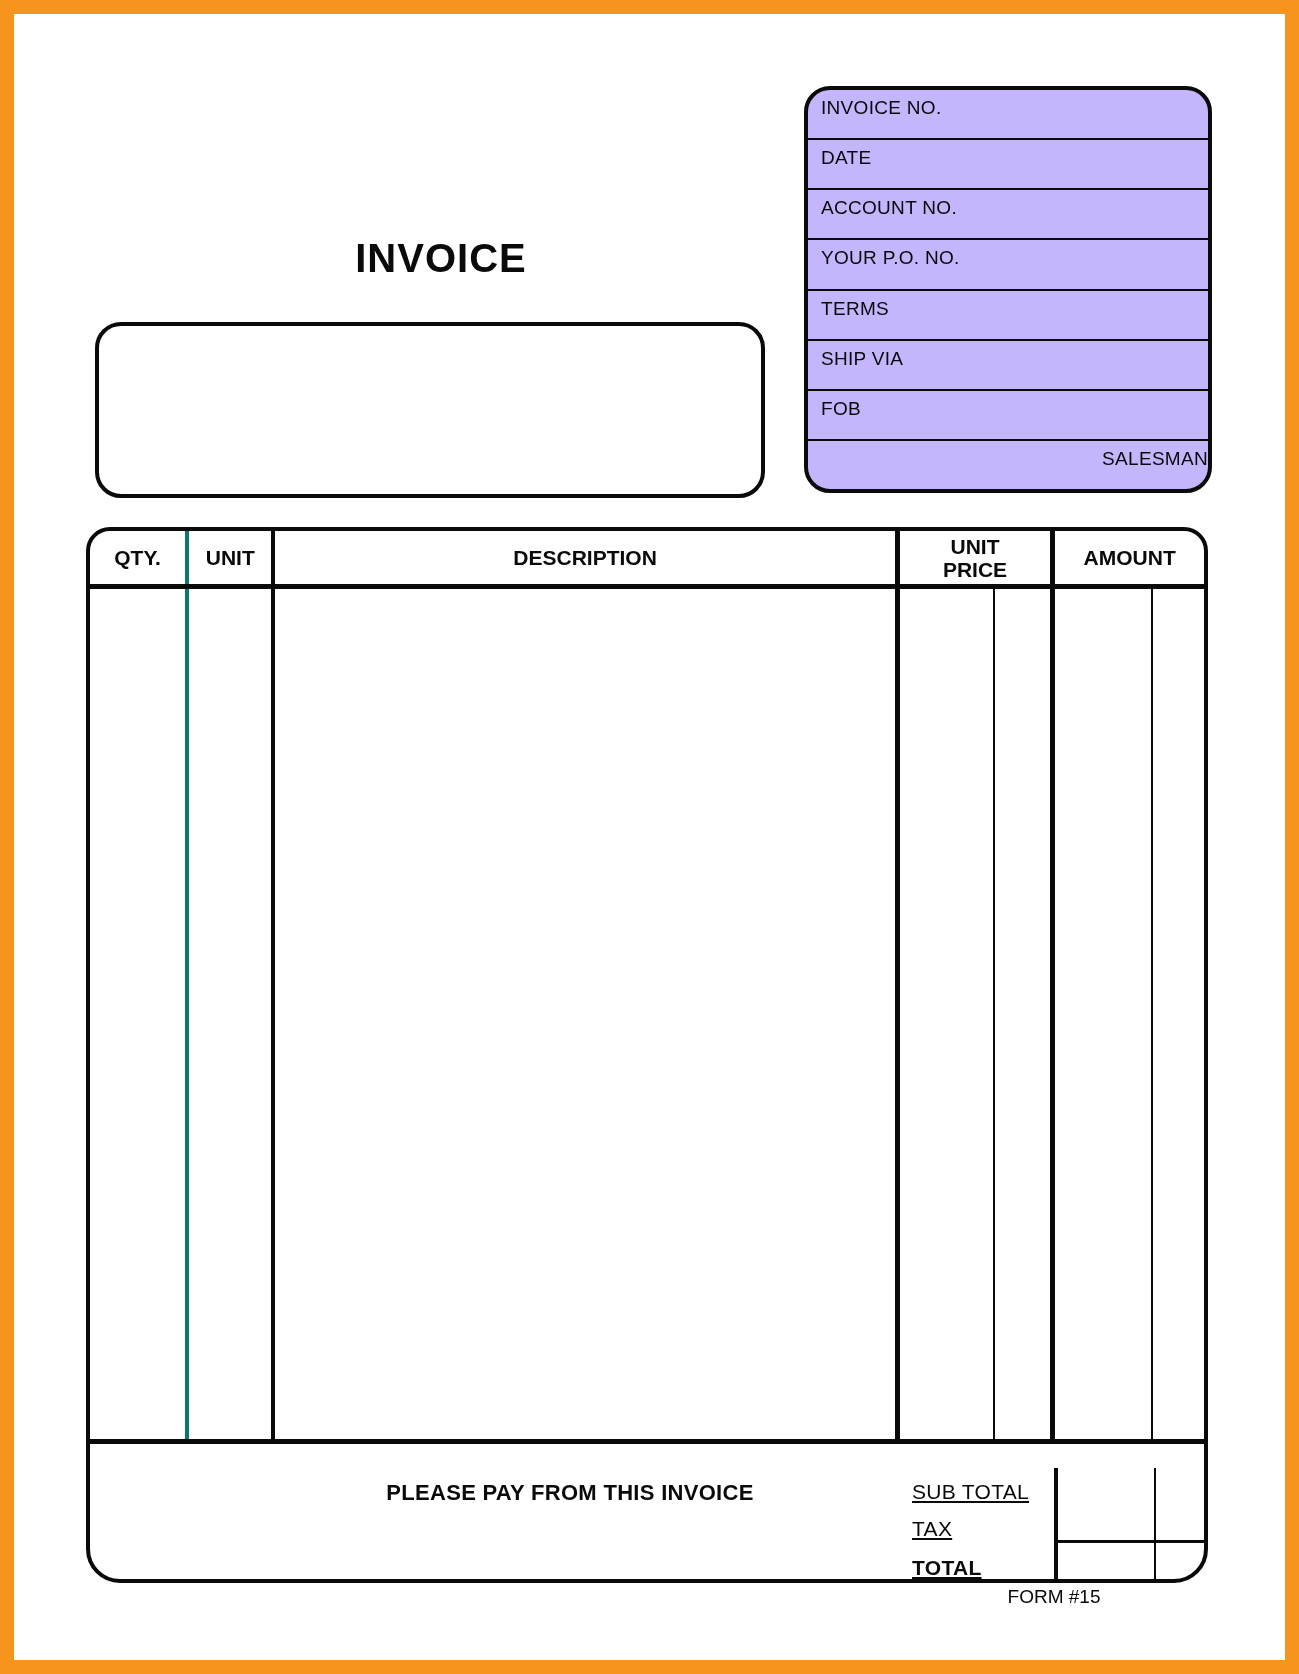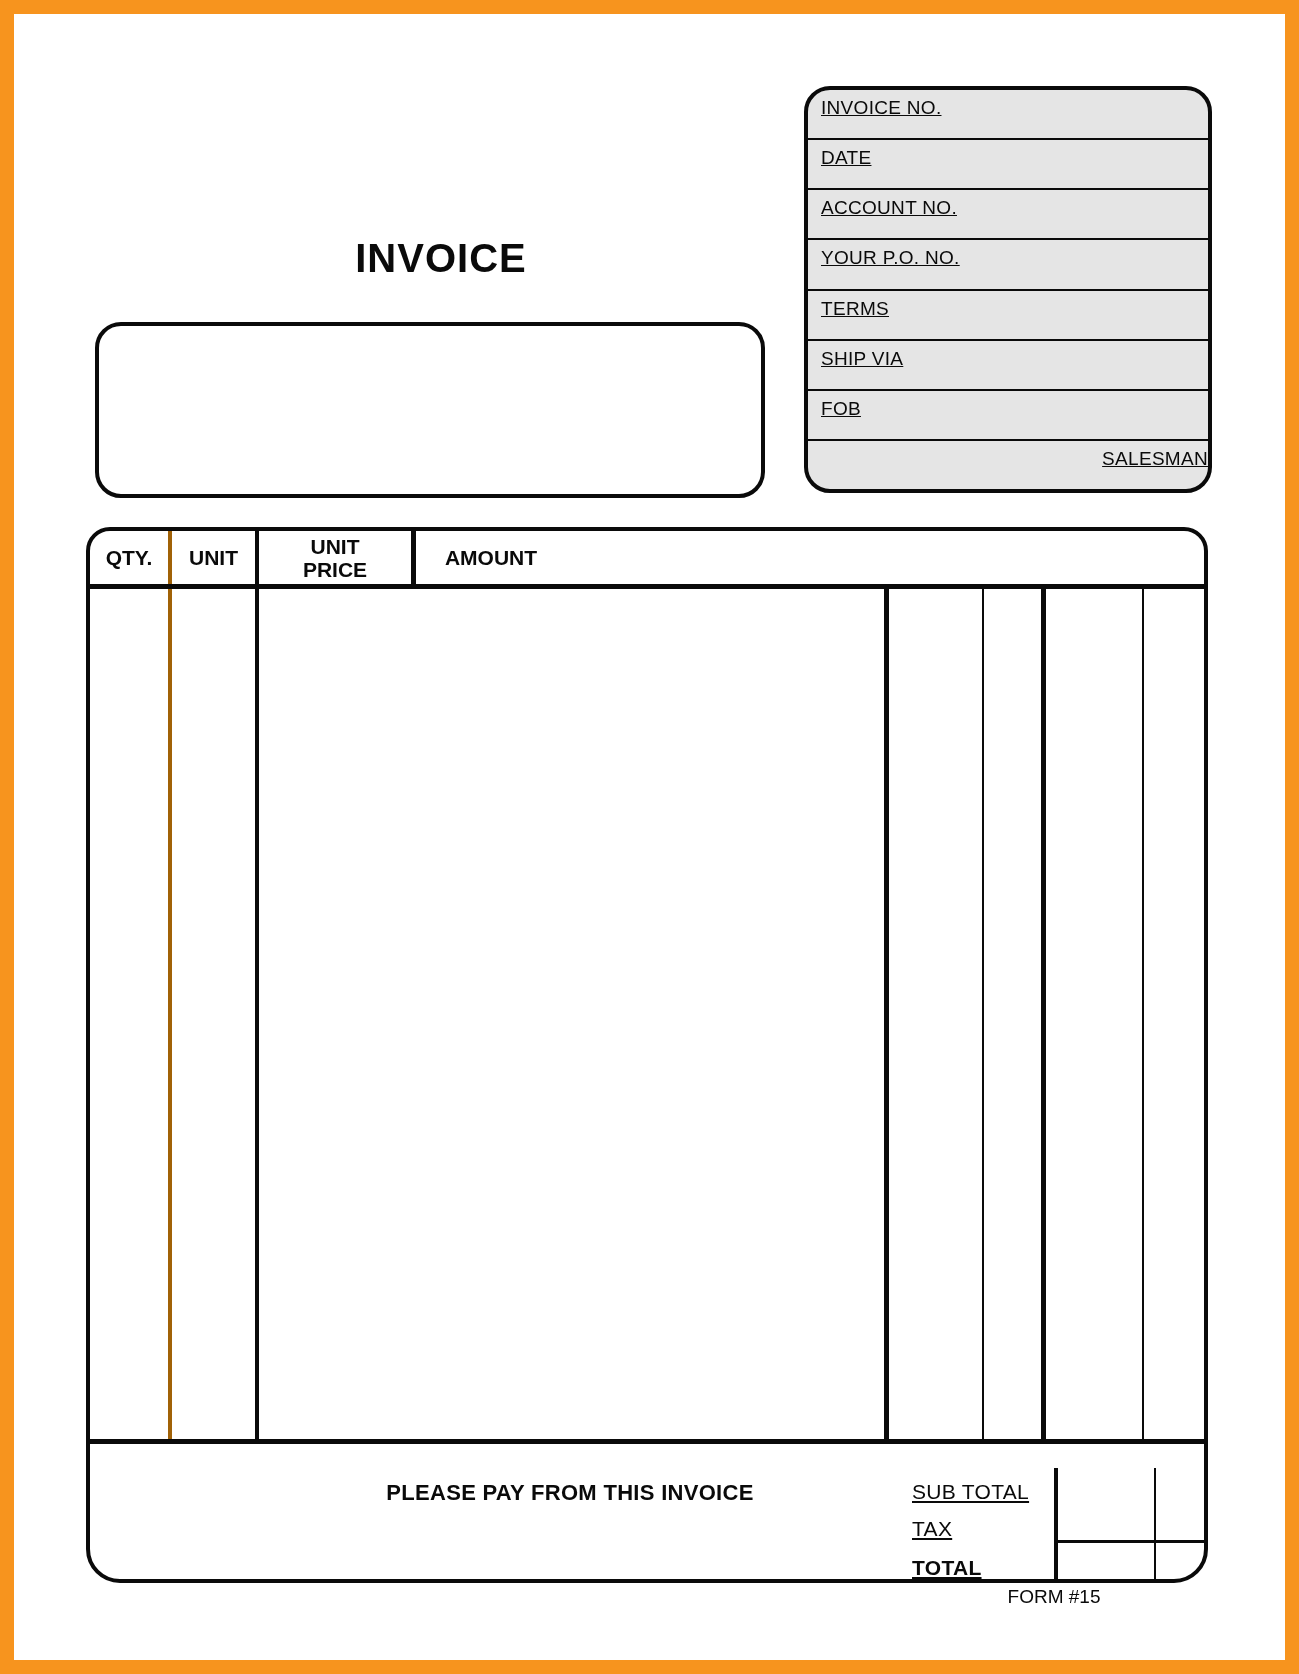--- a/index.html
+++ b/index.html
@@ -23,22 +23,21 @@
 
   
   .info-box {
     left: 804px; top: 86px;
     width: 408px; height: 407px;
     border: 4px solid #0a0a0a;
     border-radius: 26px;
     overflow: hidden;
     display: flex;
     flex-direction: column;
-    background: #e5e5e5;
-    text-decoration: underline;
+    background: #c4b5fd;
   }
   .info-row {
     flex: 1;
     border-bottom: 2px solid #0a0a0a;
     padding: 7px 0 0 13px;
     font-size: 19px;
     letter-spacing: 0.3px;
   }
   .info-row:last-child { border-bottom: none; text-align: right; }
 
@@ -84,21 +83,21 @@
     font-weight: bold;
     font-size: 21px;
     line-height: 23px;
     white-space: pre-line;
   }
   .tbody {
     height: 855px;
     display: flex;
     border-bottom: 5px solid #0a0a0a;
   }
-  .col-qty    { width: 82px;  border-right: 4px solid #a16207; }
+  .col-qty    { width: 100px;  border-right: 4px solid #0f766e; }
   .col-unit   { width: 87px;  border-right: 4px solid #0a0a0a; }
   .col-desc   { width: 630px; border-right: 5px solid #0a0a0a; }
   .col-price  { width: 157px; border-right: 5px solid #0a0a0a; position: relative; }
   .col-amount { width: 150px; position: relative; border-radius: 13px; }
   .cents-line {
     position: absolute;
     top: 0; bottom: 0;
     width: 2px;
     background: #0a0a0a;
   }
@@ -180,20 +179,21 @@
   </div>
 </div>
 
 <div class="abs billto-box"></div>
 
 <div class="abs items-table">
 
   <div class="thead">
     <div class="cell col-qty">QTY.</div>
     <div class="cell col-unit">UNIT</div>
+    <div class="cell col-desc">DESCRIPTION</div>
     <div class="cell col-price">UNIT
 PRICE</div>
     <div class="cell col-amount">AMOUNT</div>
   </div>
 
   <div class="tbody">
     <div class="col-qty"></div>
     <div class="col-unit"></div>
     <div class="col-desc"></div>
     <div class="col-price">

